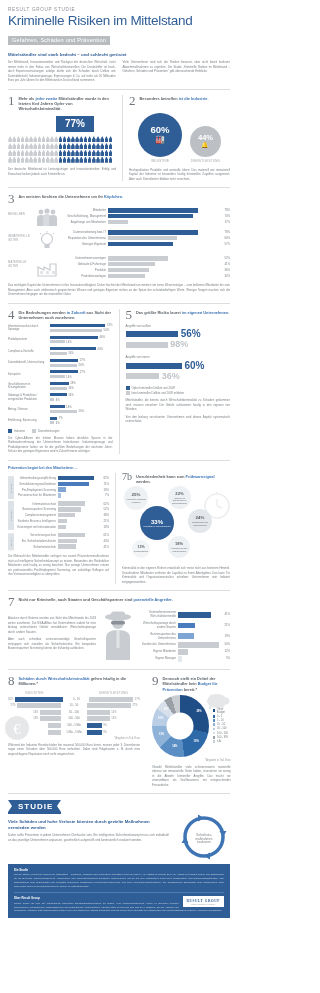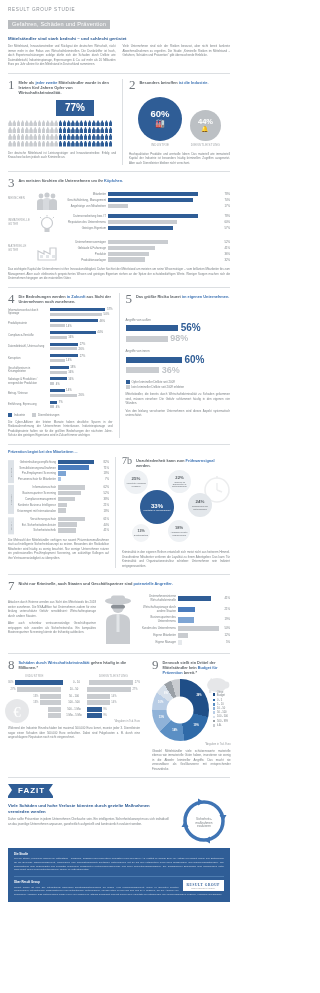--- a/index.html
+++ b/index.html
@@ -160,20 +160,21 @@
           font-family:"Liberation Serif",serif;}
   .rglogo small{display:block;font-size:1.7px;letter-spacing:0;font-weight:normal;color:#6f757b;}
 </style>
 </head>
 <body>
 
 <div class="page">
 
   
   <div class="kicker">RESULT GROUP STUDIE</div>
+  <div class="h1">Kriminelle Risiken im Mittelstand</div>
   <div class="h2band">Gefahren, Schäden und Prävention</div>
   <div class="lead">Mittelständler sind stark bedroht – und schlecht gerüstet</div>
   <div class="cols2">
     <div class="body-txt">Der Mittelstand, Innovationstreiber und Rückgrat der deutschen Wirtschaft, rückt immer mehr in den Fokus von Wirtschaftskriminellen. Die Dunkelziffer ist hoch, doch Expertenschätzungen zufolge dürfte sich der Schaden durch Delikte wie Datendiebstahl, Industriespionage, Erpressungen &amp; Co. auf mehr als 20 Milliarden Euro pro Jahr alleine für den Mittelstand in Deutschland summieren.</div>
     <div class="body-txt">Viele Unternehmen sind sich der Risiken bewusst, aber nicht bereit konkrete Abwehrmaßnahmen zu ergreifen. Die Studie „Kriminelle Risiken im Mittelstand – Gefahren, Schäden und Prävention" gibt überraschende Einblicke.</div>
   </div>
 
   <div class="hrule"></div>
 
   
@@ -611,21 +612,21 @@
     <div class="vrule"></div>
 
     <div class="s1right">
       <div class="sec">
         <div class="num">5</div>
         <div class="sec-title">
           <span>Das größte Risiko lauert </span><span class="blue">im eigenen Unternehmen.</span>
         </div>
       </div>
 
-      <div style="margin-top:14px">
+      <div style="margin-top:4px">
         <div class="s5lab">Angriffe von außen</div>
         <div class="s5row">
             <div class="bar b" id="s5o1" style="width: 50.4%;"></div>
             <span class="big56">56%</span>
           </div>
         <div class="s5row">
             <div class="bar" id="s5o2" style="width: 40.5%;"></div>
             <span class="big45">98%</span>
           </div>
       </div>
@@ -1077,21 +1078,21 @@
       <div class="foot-note">*Angaben in Tsd. Euro</div>
       <div class="body-txt" style="margin-top:3px">Obwohl Mittelständler viele schützenswerte materielle ebenso wie immaterielle Güter haben, investieren sie wenig in die Abwehr krimineller Angriffe. Das macht sie verwundbare als Großkonzerne mit entsprechender Finanzdecke.</div>
     </div>
   </div>
 
   <div class="hrule"></div>
 
   
   <div>
     <div class="fazitbar">
-      <div class="fzribbon">FAZIT</div>
+      <div class="fzribbon">STUDIE</div>
     </div>
     <div style="display:flex;gap:6px;align-items:flex-start">
       <div style="flex:1">
         <div class="fztitle">Viele Schäden und hohe Verluste könnten durch gezielte Maßnahmen vermieden werden</div>
         <div class="fzbody">Daher sollte Prävention in jedem Unternehmen Chefsache sein. Ein intelligentes Sicherheitskonzept muss sich individuell an das jeweilige Unternehmen anpassen, ganzheitlich aufgestellt und kontinuierlich evaluiert werden.</div>
       </div>
       <div class="cycle">
         <svg width="52" height="46" viewBox="0 0 52 46">
           <path d="M26 4 A19 19 0 0 1 45 23" fill="none" stroke="#3f74b4" stroke-width="3.5"></path>
           <polygon points="45,23 41.5,17 48.5,17" fill="#3f74b4"></polygon>

